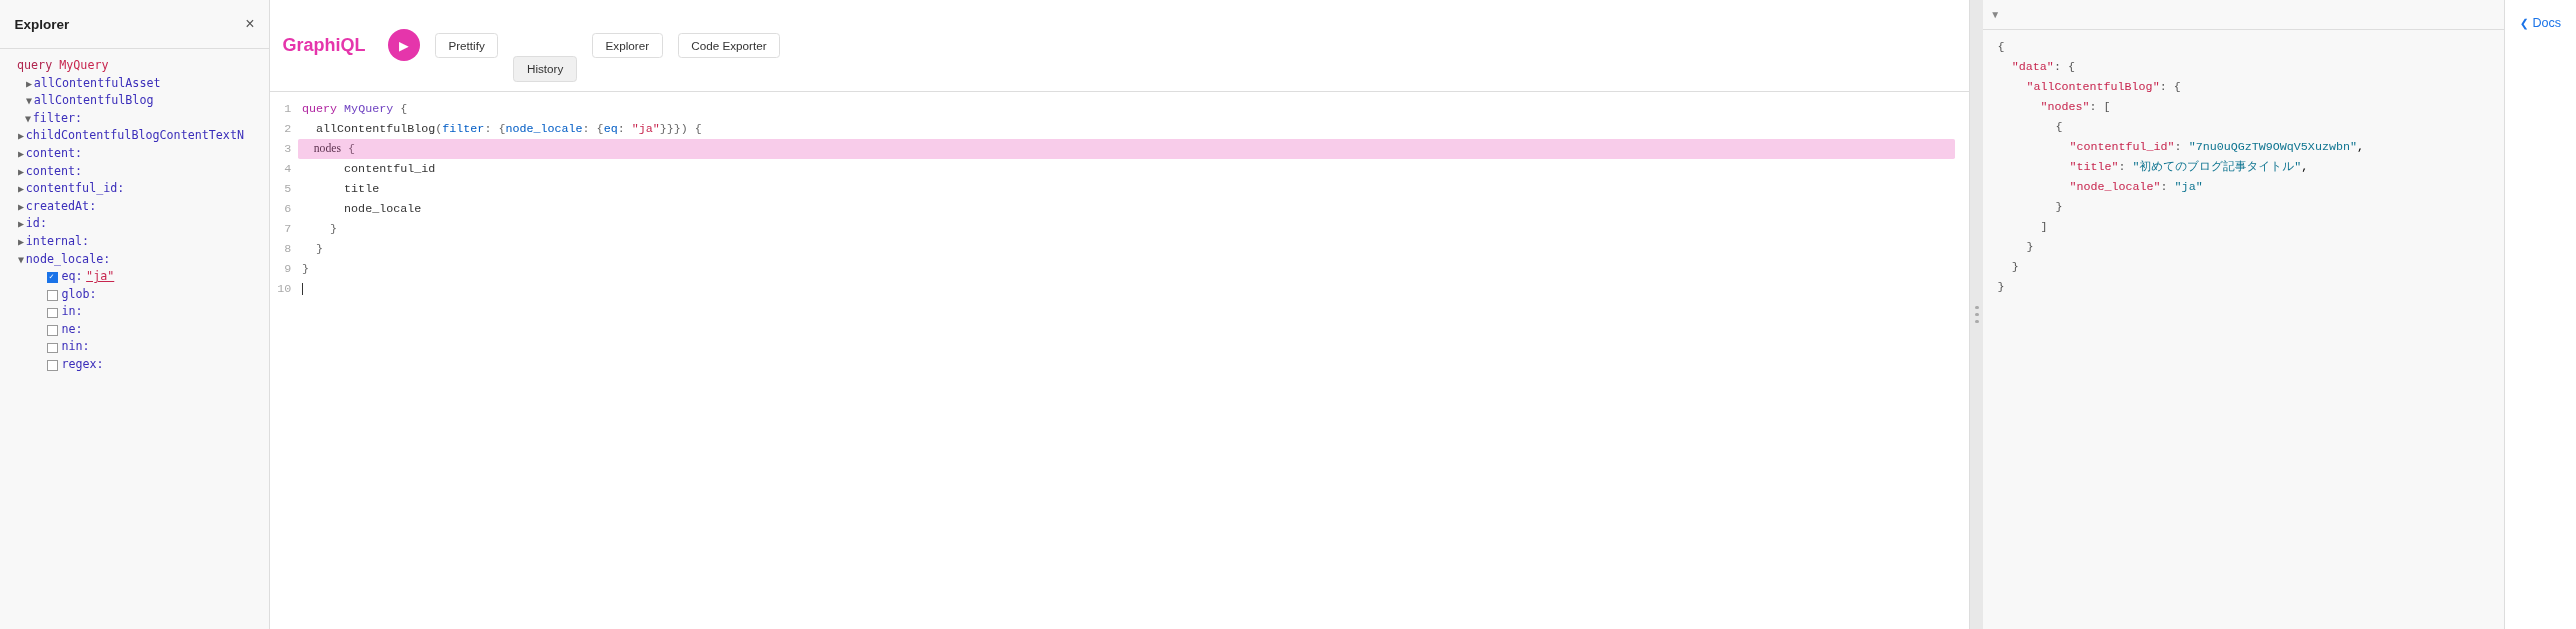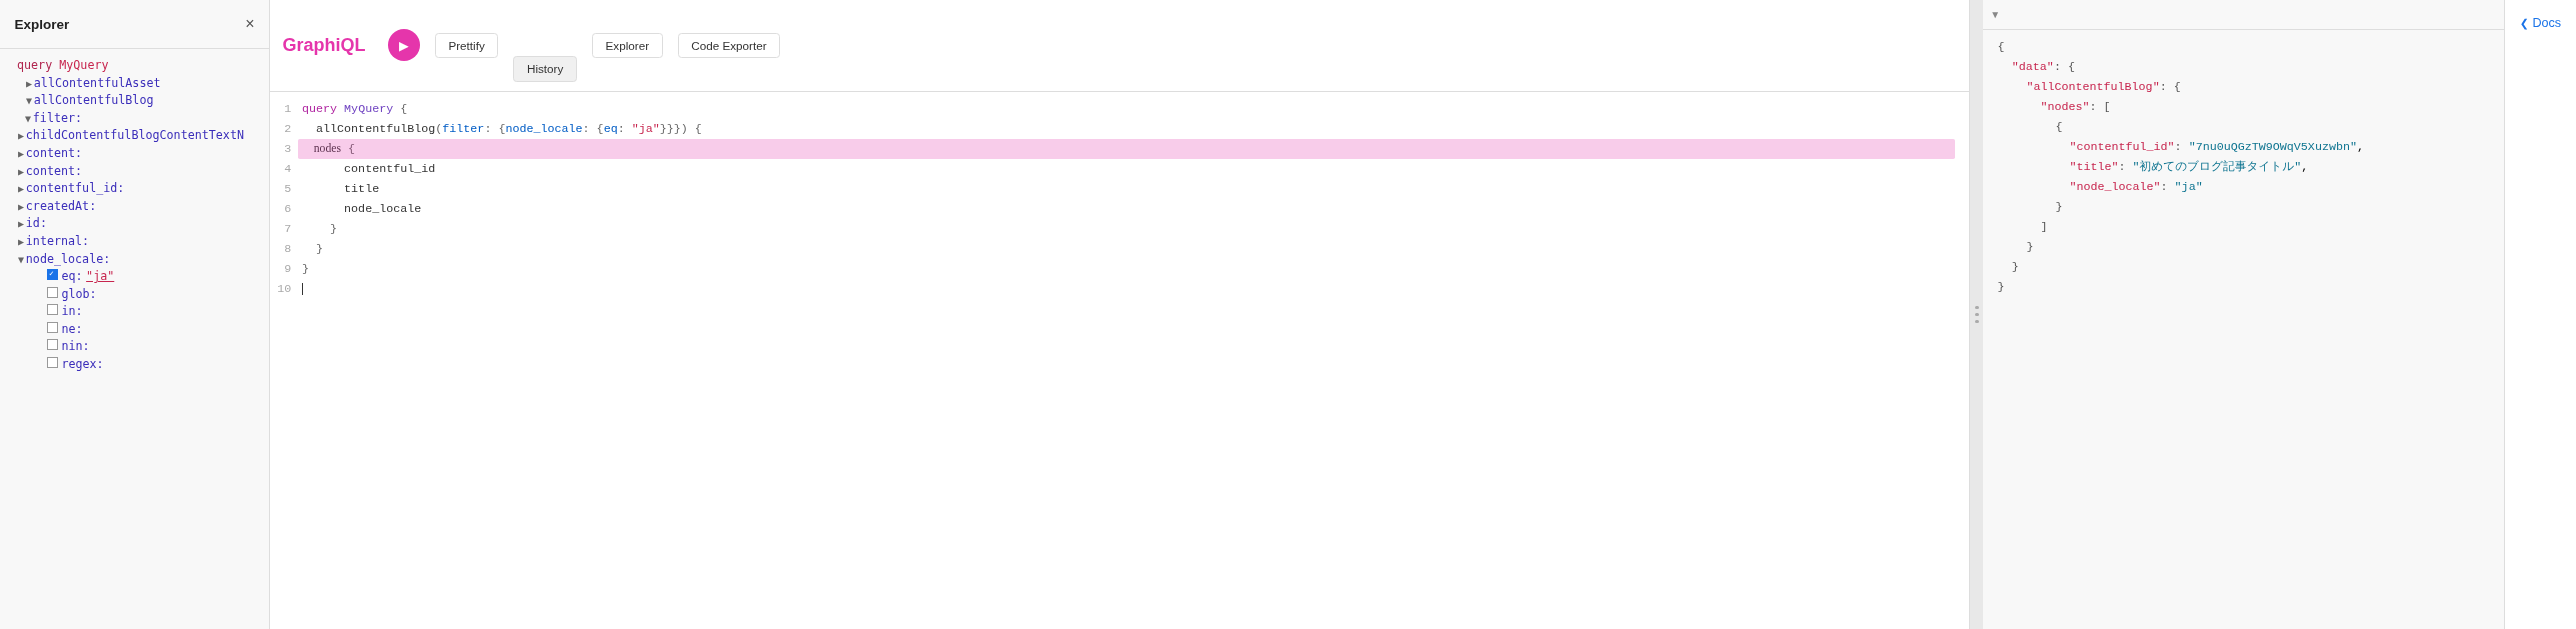--- a/index.html
+++ b/index.html
@@ -59,21 +59,21 @@
     .tree-item.level-0 { padding-left: 17px; }
     .tree-item.level-1 { padding-left: 26px; }
     .tree-item.level-2 { padding-left: 25px; }
     .tree-item.level-3 { padding-left: 18px; }
     .tree-item.level-4 { padding-left: 47px; }
 
     .keyword { color: #b0254e; }
     .query-name { color: #c7254e; }
     .field-name { color: #3b2eba; }
     .arrow { color: #666; font-size: 10px; margin-right: 1.8px; }
-    .checkbox-item { display: flex; align-items: flex-start; gap: 3.6px; }
+    .checkbox-item { display: flex; align-items: flex-end; gap: 3.6px; }
     .cb { width: 10.8px; height: 10.8px; border: 0.9px solid #999; display: inline-block; background: white; flex-shrink: 0; }
     .cb.checked { background: #1a73e8; border-color: #1a73e8; position: relative; }
     .cb.checked::after { content: '✓'; color: white; font-size: 8px; position: absolute; top: -0.9px; left: 0.9px; }
     .string-val { color: #c7254e; text-decoration: underline; }
 
     
     .graphiql-panel {
       flex: 1;
       display: flex;
       flex-direction: column;

